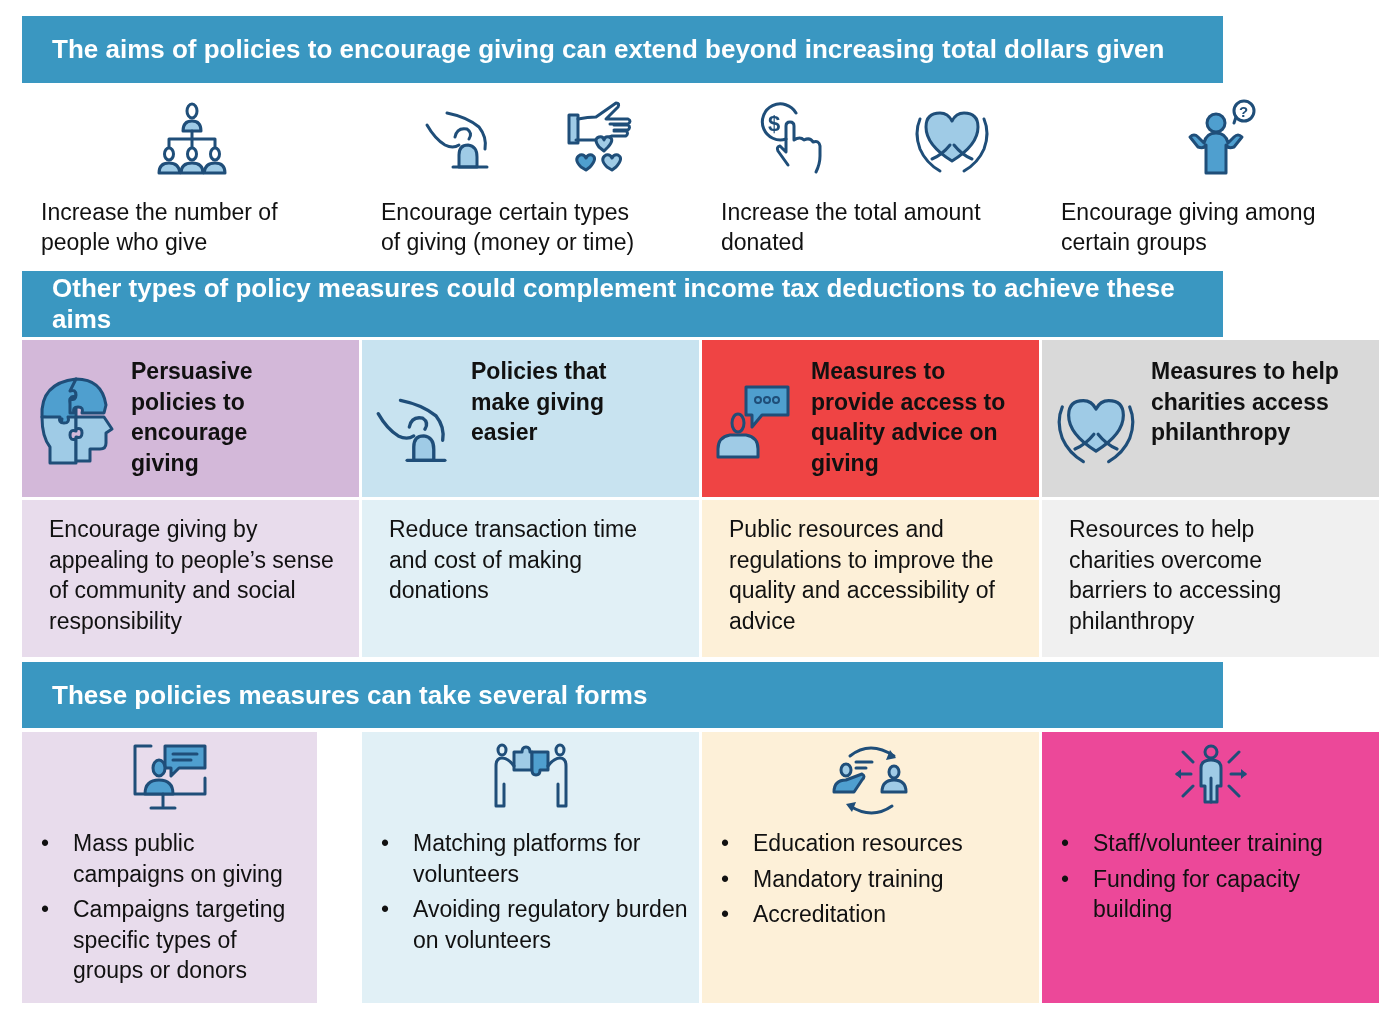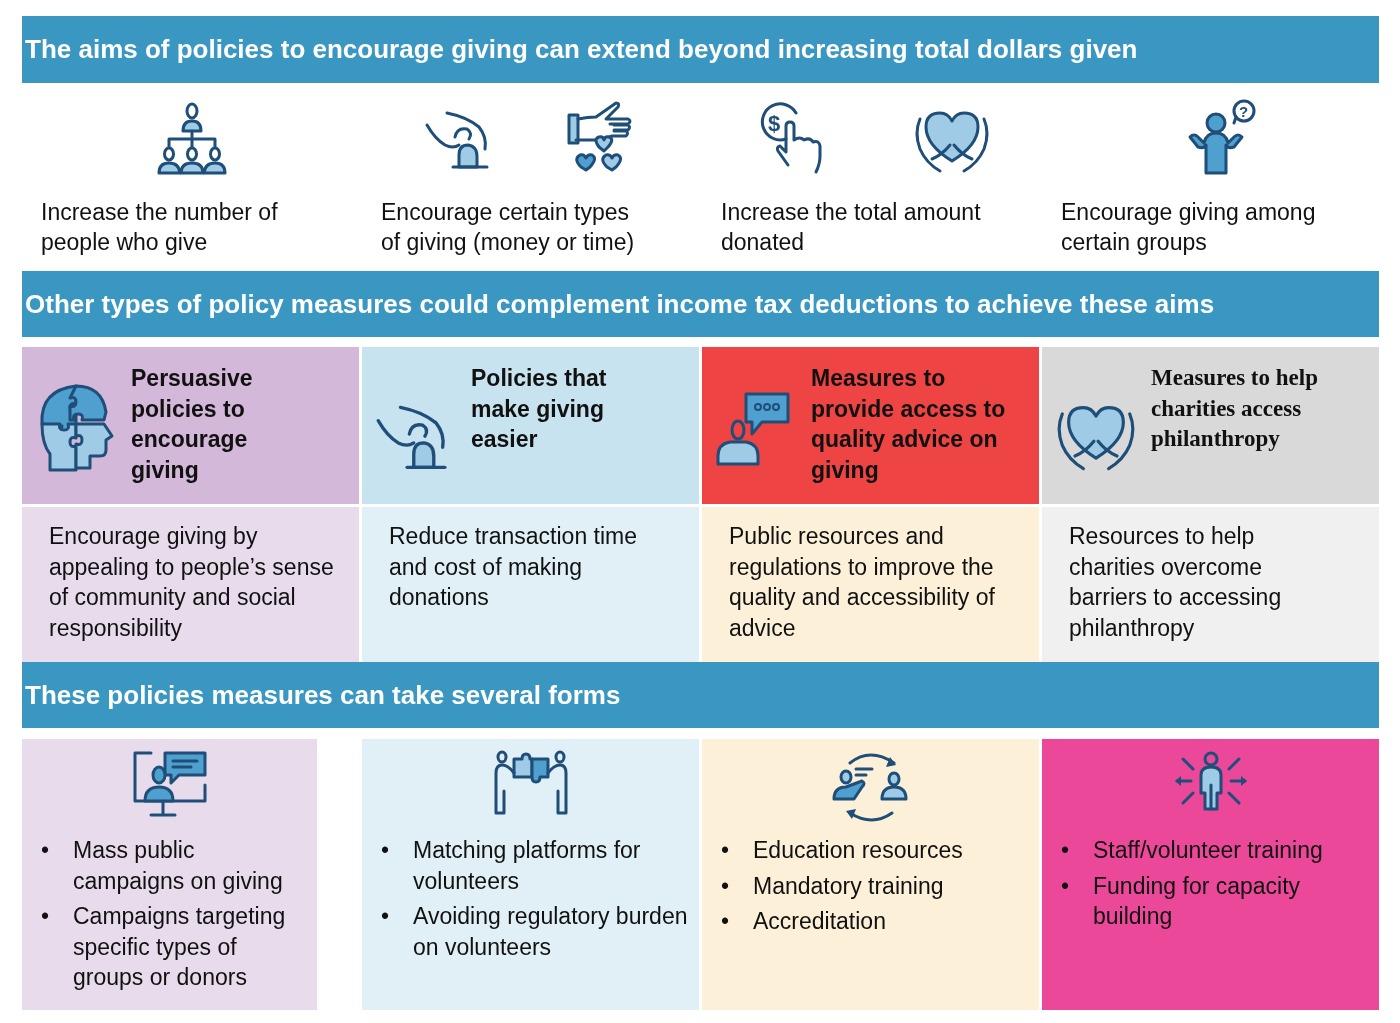--- a/index.html
+++ b/index.html
@@ -1,30 +1,30 @@
 <!DOCTYPE html>
 <html><head>
 <meta charset="utf-8">
 <style>
   html, body { margin:0; padding:0; background:#ffffff; }
   body { width:1400px; height:1023px; position:relative; overflow:hidden;
          font-family:"Liberation Sans", sans-serif; color:#111; }
-  .banner { position:absolute; left:22px; width:1357px; background:#3a97c1;
+  .banner { position:absolute; left:22px; width:1201px; background:#3a97c1;
             color:#fff; font-weight:bold; font-size:26px; box-sizing:border-box;
-            padding-left:3px; display:flex; align-items:center; }
+            padding-left:30px; display:flex; align-items:center; }
   #b1 { top:16px; height:67px; }
   #b2 { top:271px; height:66px; }
   #b3 { top:662px; height:66px; }
   .aims { position:absolute; left:22px; top:83px; width:1357px; height:185px; }
   .aim { position:absolute; top:0; width:339px; height:185px; }
   .aim .icons { position:absolute; top:18px; left:0; width:100%; height:80px;
                 display:flex; justify-content:center; gap:70px; }
   .aim .label { position:absolute; left:19px; top:114px; font-size:23px; line-height:30px; }
   .grid { position:absolute; left:22px; width:1357px; }
-  .cell { position:absolute; box-sizing:border-box;margin-top:7px; }
+  .cell { position:absolute; box-sizing:border-box; }
   .hdr .title { position:absolute; left:109px; top:16px; font-weight:bold; font-size:23px; line-height:30.5px; }
   .hdr .icon { position:absolute; left:14px; top:30px; width:80px; height:90px; }
   .desc .text { position:absolute; left:27px; top:14px; font-size:23px; line-height:30.5px; right:10px; }
   .form .icon { position:absolute; left:0; right:0; top:12px; height:72px; display:flex; justify-content:center; }
   .form ul { position:absolute; left:19px; top:96px; margin:0; padding:0; list-style:none; font-size:23px; line-height:30.5px; right:6px; }
   .form li { position:relative; padding-left:32px; margin-bottom:5px; }
   .form li::before { content:"•"; position:absolute; left:0; top:0; }
   svg { overflow:visible; }
   .st { fill:none; stroke:#1f4e79; stroke-width:3; stroke-linecap:round; stroke-linejoin:round; }
   .fl { fill:#9fcbe6; stroke:#1f4e79; stroke-width:3; stroke-linejoin:round; }
@@ -151,21 +151,21 @@
       <path class="fl" d="M2 74 v-8 q0-12 12-14 h16 q12 2 12 14 v8 z"></path>
     </svg>
     <div class="title" style="width:215px;">Measures to provide access to quality advice on giving</div>
   </div>
   <div class="cell hdr" style="left:1020px; width:337px; height:157px; background:#d9d9d9;">
     <svg class="icon" viewBox="0 0 76 78" width="72" height="72" style="top:44px;">
       <path class="fl" d="M38 60 q-26-16-26-34 q0-14 14-14 q8 0 12 8 q4-8 12-8 q14 0 14 14 q0 18-26 34 z"></path>
       <path class="st" d="M6 18 q-6 14 0 30 q6 14 20 22 M70 18 q6 14 0 30 q-6 14 -20 22"></path>
       <path class="st" d="M18 58 q10-4 18 -14 M58 58 q-10-4 -18 -14"></path>
     </svg>
-    <div class="title" style="width:220px;font-family:Liberation Serif, serif;">Measures to help charities access philanthropy</div>
+    <div class="title" style="width:220px;">Measures to help charities access philanthropy</div>
   </div>
 </div>
 
 <div class="grid" style="top:500px; height:157px;">
   <div class="cell desc" style="left:0; width:337px; height:157px; background:#e8dcec;">
     <div class="text">Encourage giving by appealing to people’s sense of community and social responsibility</div>
   </div>
   <div class="cell desc" style="left:340px; width:337px; height:157px; background:#e1f0f6;">
     <div class="text" style="right:40px;">Reduce transaction time and cost of making donations</div>
   </div>

